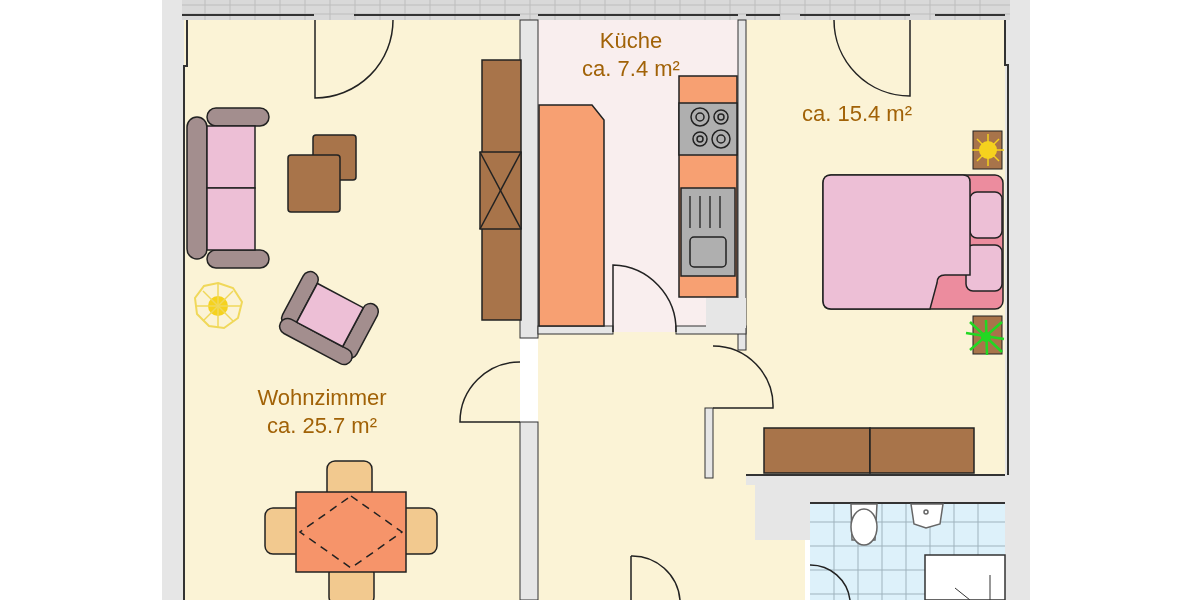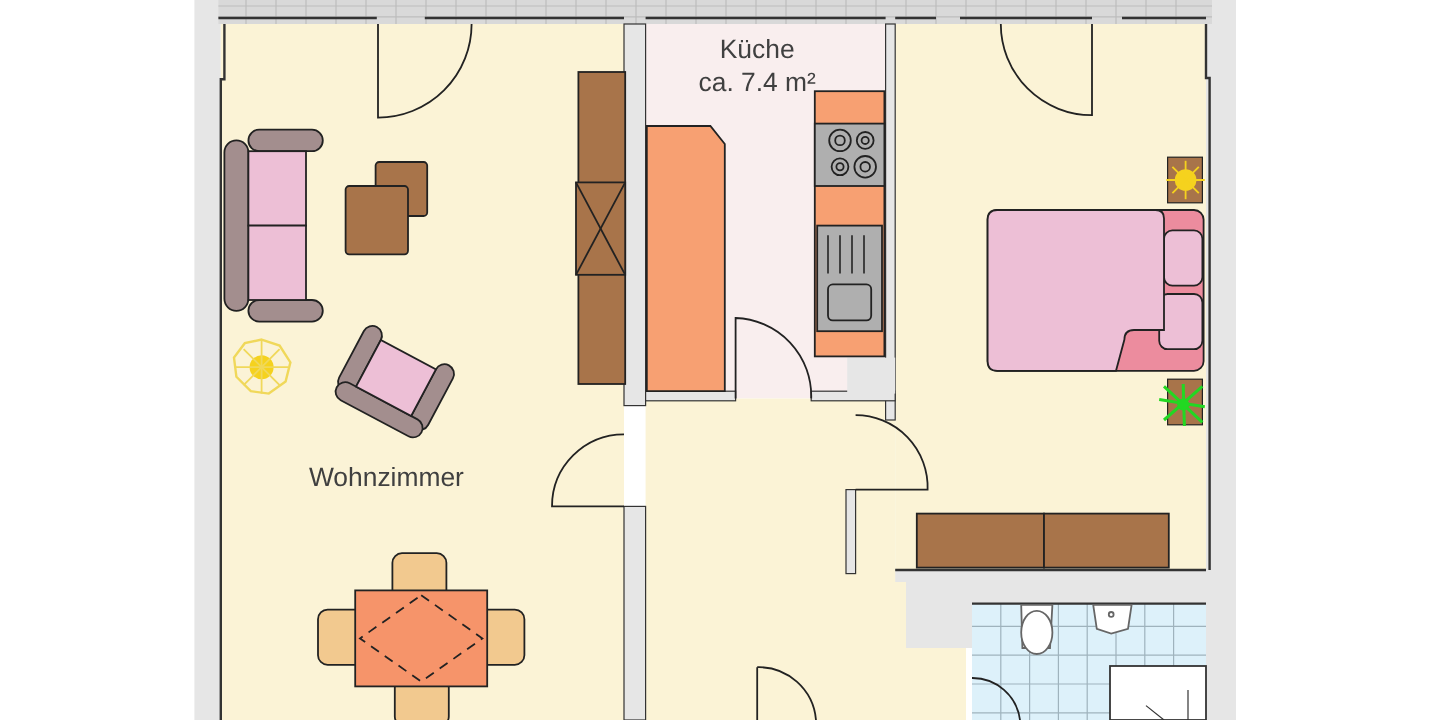--- a/index.html
+++ b/index.html
@@ -1,18 +1,18 @@
 <!DOCTYPE html>
 <html><head>
 <meta charset="utf-8">
 <style>
   html,body{margin:0;padding:0;background:#ffffff;}
   body{width:1200px;height:600px;overflow:hidden;position:relative;font-family:"Liberation Sans",sans-serif;}
   #plan{position:absolute;left:0;top:0;width:1200px;height:600px;}
-  .lbl{position:absolute;text-align:center;color:#404040;font-size:22px;line-height:28px;white-space:nowrap;}
+  .lbl{position:absolute;text-align:center;color:#a16207;font-size:22px;line-height:28px;white-space:nowrap;}
   .lbl span{display:block;}
 </style>
 </head>
 <body>
 
 <svg id="plan" viewBox="0 0 1200 600" xmlns="http://www.w3.org/2000/svg">
 
   <rect x="162" y="0" width="22" height="600" fill="#E6E6E6"></rect>
   <rect x="1005" y="0" width="25" height="600" fill="#E6E6E6"></rect>
 
@@ -221,18 +221,20 @@
     <path d="M911 504 L943 504 L940 524 L926 528 L914 524 Z"></path>
     <circle cx="926" cy="512" r="2"></circle>
   </g>
 </svg>
 
 <div class="lbl" style="left:546px;top:27px;width:170px;">
   <span>Küche</span>
   <span>ca. 7.4 m²</span>
 </div>
 <div class="lbl" style="left:762px;top:100px;width:190px;">
+  <span>ca. 15.4 m²</span>
 </div>
 <div class="lbl" style="left:222px;top:384px;width:200px;">
   <span>Wohnzimmer</span>
+  <span>ca. 25.7 m²</span>
 </div>
 <div class="lbl" style="left:538px;top:366px;width:175px;">
 </div>
 
 </body></html>

